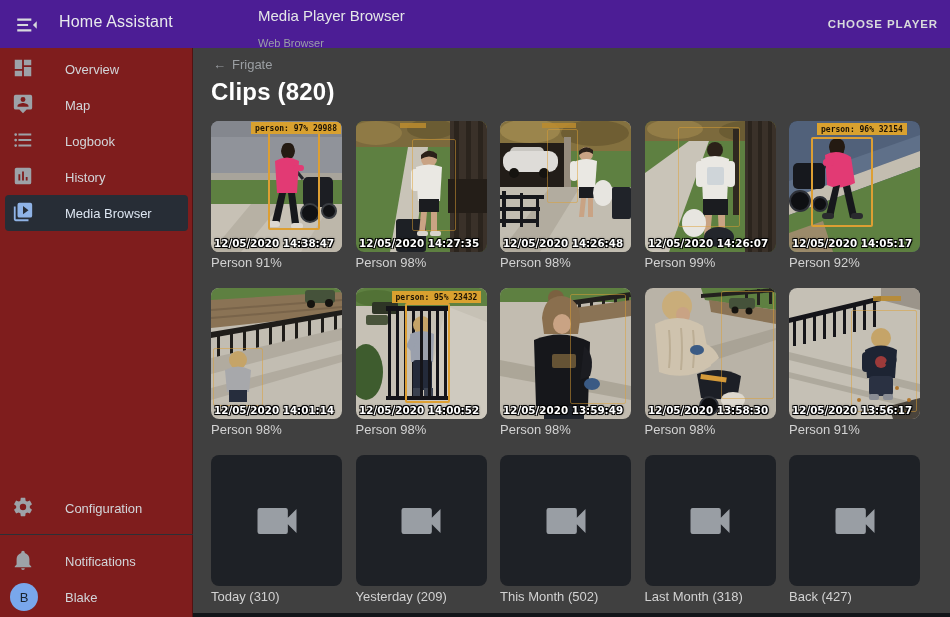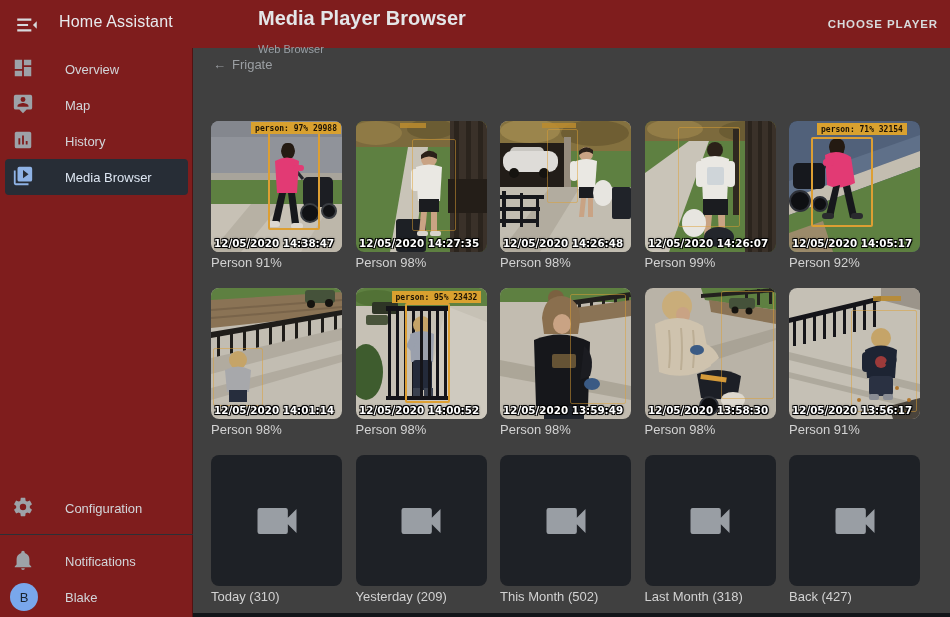--- a/index.html
+++ b/index.html
@@ -1,26 +1,26 @@
 <!DOCTYPE html>
 <html><head>
 <meta charset="utf-8">
 <style>
   * { margin:0; padding:0; box-sizing:border-box; }
   html,body { width:950px; height:617px; background:#131519; overflow:hidden;
               font-family:"Liberation Sans", sans-serif; }
   .app { position:relative; width:950px; height:617px; }
 
   
-  .hdr { position:absolute; left:0; top:0; width:950px; height:48px; background:#7f1d1d; z-index:5; }
+  .hdr { position:absolute; left:0; top:0; width:950px; height:48px; background:#4c1d95; z-index:5; }
   .menu-btn { position:absolute; left:14px; top:12px; width:26px; height:24px; background:none; border:none; cursor:pointer; }
   .menu-btn svg { fill:#d7dadd; }
   .app-title { position:absolute; left:59px; top:13px; font-size:16px; color:#e8eaed; letter-spacing:.2px; }
   .hdr-titles { position:absolute; left:258px; top:7px; }
-  .page-title { font-size:20px; color:#e4e6e8;font-weight:bold; }
+  .page-title { font-size:15px; color:#e4e6e8; }
   .page-subtitle { font-size:11px; color:#9aa0a6; margin-top:13px; }
   .choose-player { position:absolute; right:12px; top:12px; height:24px; background:none; border:none;
                    color:#d8dadc; font-family:"Liberation Sans",sans-serif; font-size:11.5px; font-weight:600;
                    letter-spacing:.9px; cursor:pointer; }
 
   
   .sidebar { position:absolute; left:0; top:48px; width:193px; height:569px; background:#7f1d1d;
              box-shadow: inset -1px 0 0 rgba(0,0,0,.35); z-index:4; }
   .nav-top { padding-top:3px; }
   .nav-item { position:relative; height:36px; margin:0 5px; display:flex; align-items:center; border-radius:4px; cursor:pointer; }
@@ -90,20 +90,26 @@
         <span class="lbl">Overview</span>
       </div>
       <div class="nav-item">
         <span class="icn"><svg viewBox="0 0 24 24">
               <path d="M20,2H4A2,2 0 0,0 2,4V16A2,2 0 0,0 4,18H8L12,22L16,18H20A2,2 0 0,0 22,16V4A2,2 0 0,0 20,2M12,4.3A2.7,2.7 0 0,1 14.7,7A2.7,2.7 0 0,1 12,9.7A2.7,2.7 0 0,1 9.3,7A2.7,2.7 0 0,1 12,4.3M18,15H6V14.1C6,12.1 10,11 12,11C14,11 18,12.1 18,14.1V15Z"></path>
             </svg></span>
         <span class="lbl">Map</span>
       </div>
       <div class="nav-item">
         <span class="icn"><svg viewBox="0 0 24 24">
+              <path d="M7,5H21V7H7V5M7,13V11H21V13H7M4,4.5A1.5,1.5 0 0,1 5.5,6A1.5,1.5 0 0,1 4,7.5A1.5,1.5 0 0,1 2.5,6A1.5,1.5 0 0,1 4,4.5M4,10.5A1.5,1.5 0 0,1 5.5,12A1.5,1.5 0 0,1 4,13.5A1.5,1.5 0 0,1 2.5,12A1.5,1.5 0 0,1 4,10.5M7,19V17H21V19H7M4,16.5A1.5,1.5 0 0,1 5.5,18A1.5,1.5 0 0,1 4,19.5A1.5,1.5 0 0,1 2.5,18A1.5,1.5 0 0,1 4,16.5Z"></path>
+            </svg></span>
+        <span class="lbl">Logbook</span>
+      </div>
+      <div class="nav-item">
+        <span class="icn"><svg viewBox="0 0 24 24">
               <path d="M19,3H5C3.89,3 3,3.89 3,5V19A2,2 0 0,0 5,21H19A2,2 0 0,0 21,19V5C21,3.89 20.1,3 19,3M9,17H7V10H9V17M13,17H11V7H13V17M17,17H15V13H17V17Z"></path>
             </svg></span>
         <span class="lbl">History</span>
       </div>
       <div class="nav-item selected">
         <span class="icn"><svg viewBox="0 0 24 24">
               <path d="M4,6H2V20A2,2 0 0,0 4,22H18V20H4V6M20,2A2,2 0 0,1 22,4V16A2,2 0 0,1 20,18H8A2,2 0 0,1 6,16V4A2,2 0 0,1 8,2H20M12,14.5L18,10L12,5.5V14.5Z"></path>
             </svg></span>
         <span class="lbl">Media Browser</span>
       </div>
@@ -127,20 +133,21 @@
         <span class="avatar">B</span>
         <span class="lbl">Blake</span>
       </div>
     </div>
   </nav>
 
   <main class="main">
     <div class="breadcrumb">
       <span class="arrow">←</span><span>Frigate</span>
     </div>
+    <h1 class="clips-title">Clips (820)</h1>
 
     <div class="grid">
 
       <div class="card">
         <div class="thumb">
           <svg class="scene" viewBox="0 0 131 131">
             <rect width="131" height="58" fill="#90939a"></rect>
               <rect width="131" height="16" fill="#84878e"></rect>
             <rect y="52" width="131" height="7" fill="#a8a49b"></rect>
               <rect y="59" width="131" height="24" fill="#5e8041"></rect>
@@ -283,21 +290,21 @@
             <rect x="41" y="18" width="14" height="17" rx="5" fill="#241a12"></rect>
               <circle cx="48" cy="26" r="8" fill="#241a12"></circle>
             <path d="M36,34 Q48,27 62,36 L66,62 Q50,70 38,64 Z" fill="#e23a74"></path>
             <rect x="34" y="38" width="11" height="7" rx="3" fill="#e23a74"></rect>
             <polygon points="44,66 51,64 44,97 37,94" fill="#17181c"></polygon>
               <polygon points="54,66 61,64 68,95 61,97" fill="#17181c"></polygon>
             <rect x="33" y="92" width="12" height="6" rx="3" fill="#2a2a2e"></rect>
               <rect x="62" y="92" width="12" height="6" rx="3" fill="#2a2a2e"></rect>
           </svg>
           <div class="bbox" style="left:22px;top:16px;width:62px;height:90px"></div>
-          <div class="bbox-label" style="top:2px;left:28px">person: 71% 32154</div>
+          <div class="bbox-label" style="top:2px;left:28px">person: 96% 32154</div>
           <div class="ts">12/05/2020 14:05:17</div>
         </div>
         <div class="card-label">Person 92%</div>
       </div>
 
       <div class="card">
         <div class="thumb">
           <svg class="scene" viewBox="0 0 131 131">
             <rect width="131" height="131" fill="#c2bdb2"></rect>
               <rect width="131" height="12" fill="#5e8041"></rect>

